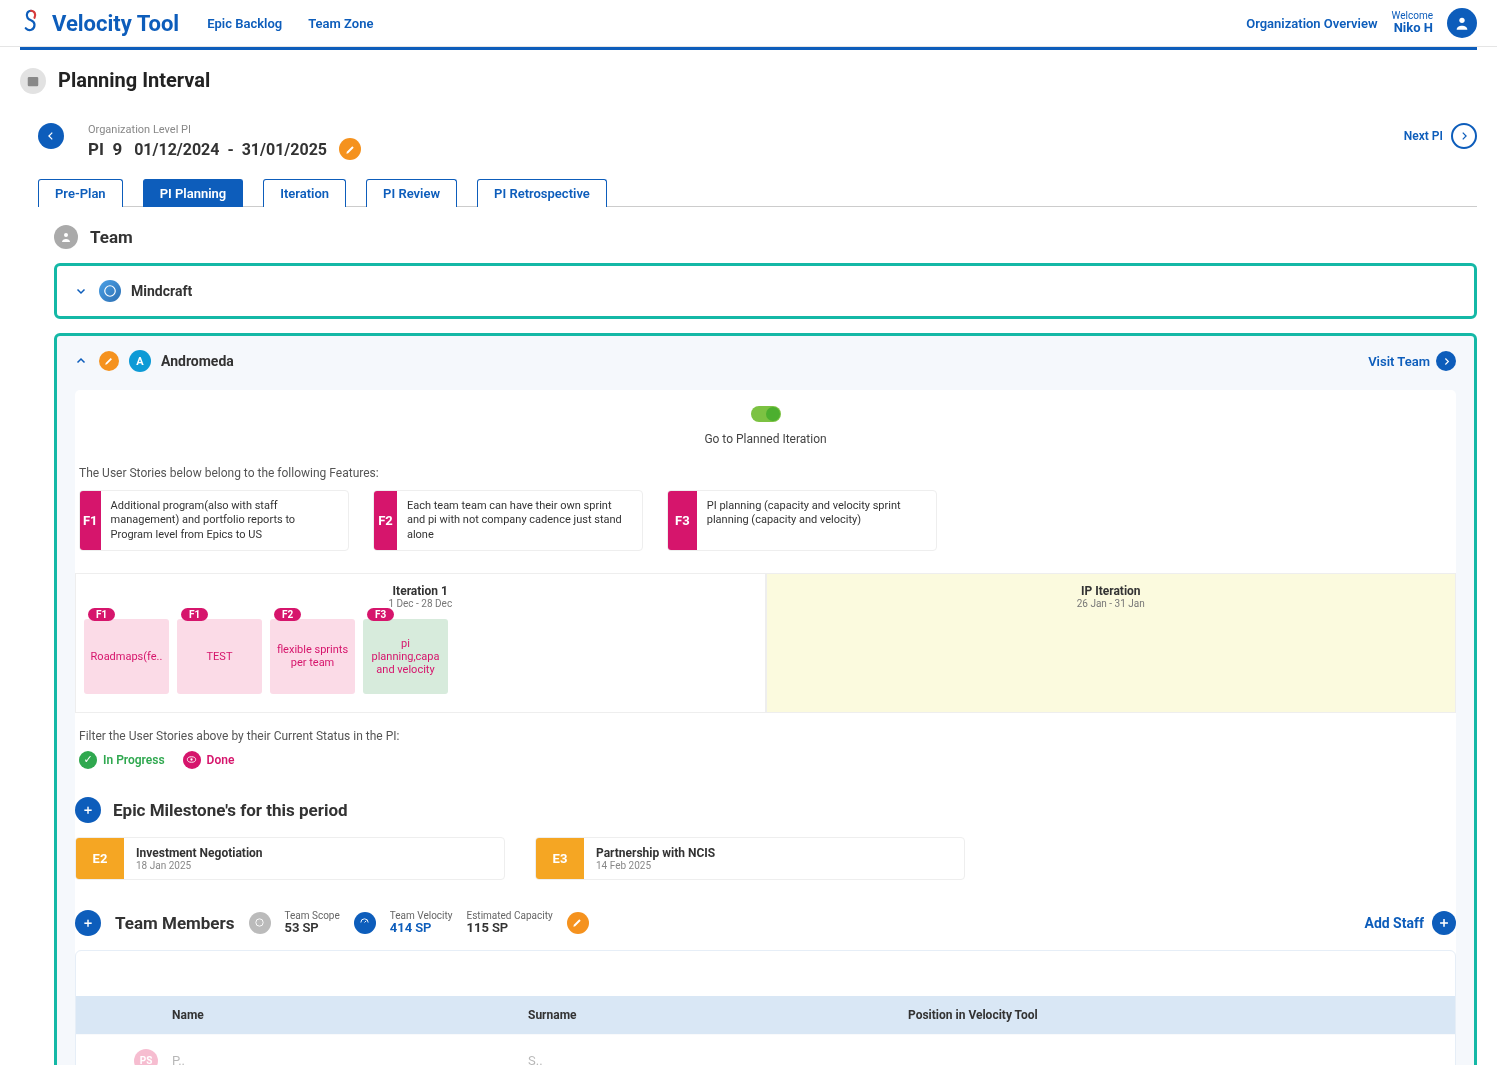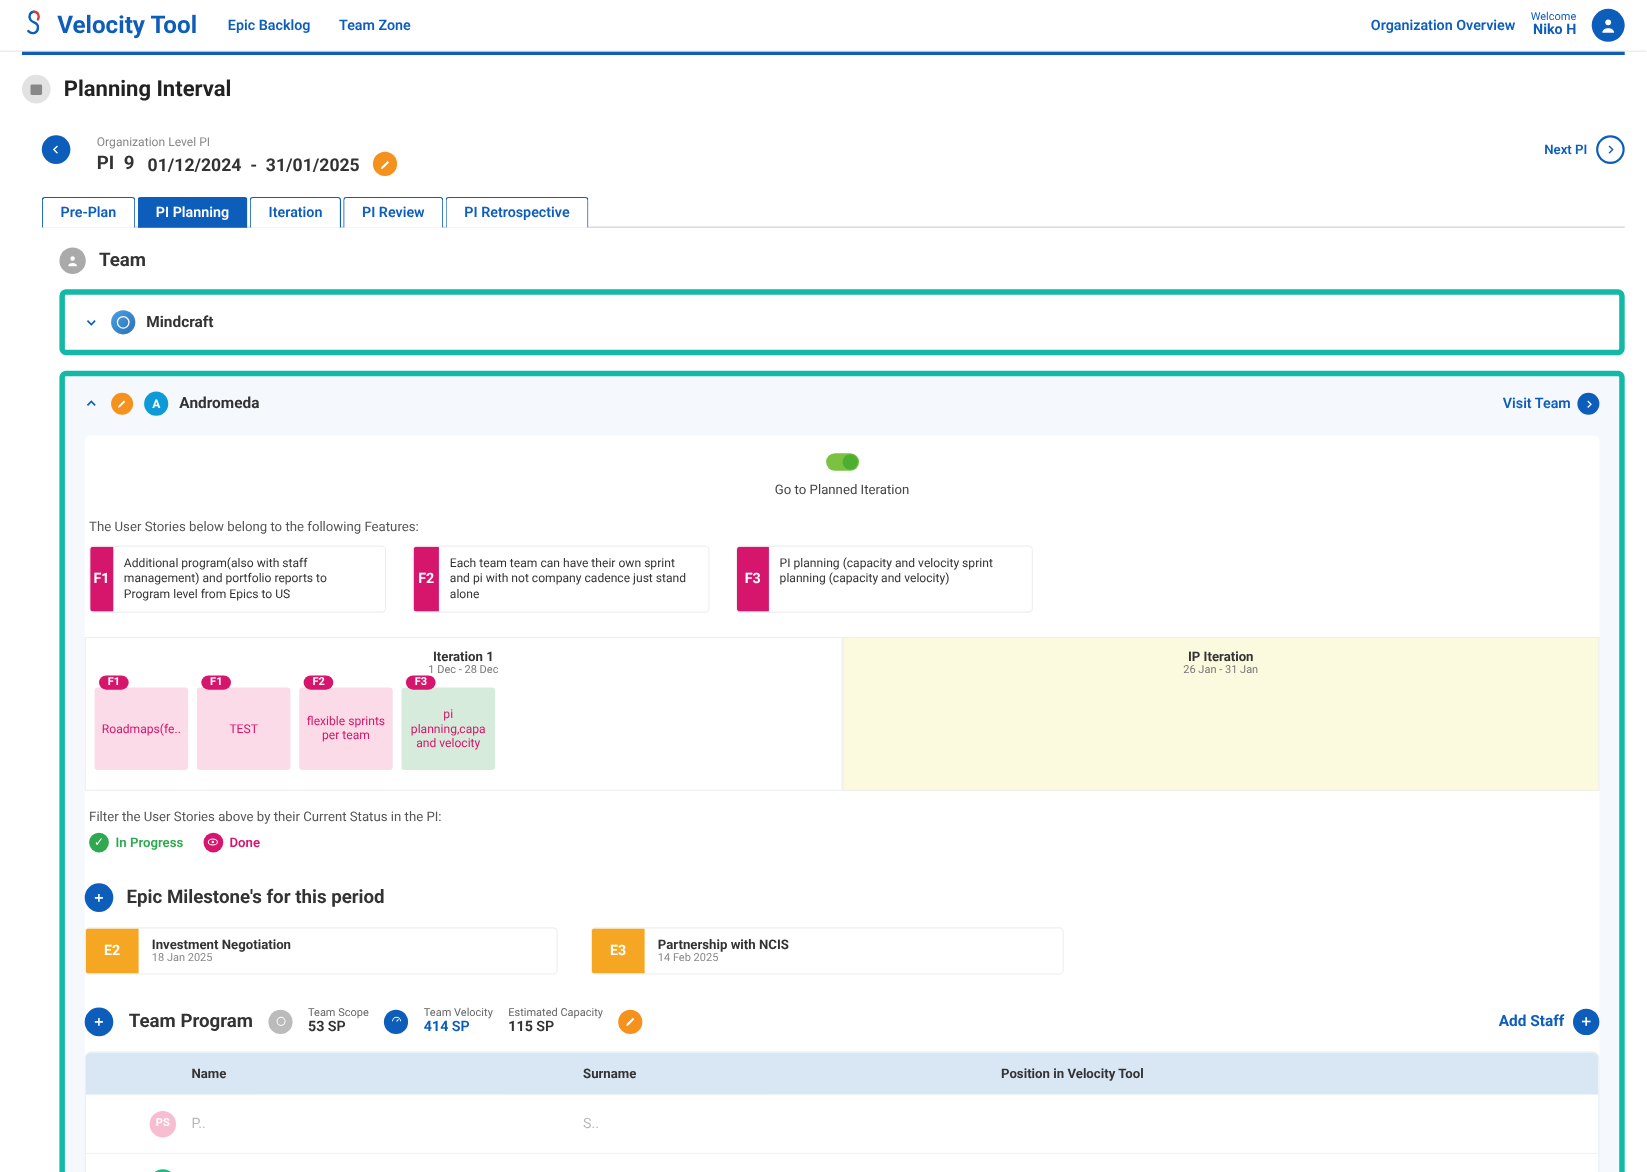--- a/index.html
+++ b/index.html
@@ -42,39 +42,39 @@
   .circle-btn.orange { background:#f5921e; color:#fff; }
   .pi-info { margin-left: 24px; }
   .pi-lvl { font-size: 11px; color:#888; }
   .pi-id-date { display:flex; align-items:center; gap: 12px; margin-top:2px;}
   .pi-id { font-size:17px; font-weight:700; }
   .pi-dates { font-size:16px; font-weight:700; }
   .pi-right { margin-left:auto; display:flex; align-items:center; gap:8px; }
   .next-pi { font-size:12px; font-weight:600; color:#0d5dbb; cursor:pointer; }
 
   
-  .tabs-row { display:flex; gap:2px; margin: 18px 0 0 18px; border-bottom:1px solid #ccc; }
+  .tabs-row { display:flex; gap:20px; margin: 18px 0 0 18px; border-bottom:1px solid #ccc; }
   .tab {
     border:1px solid #0d5dbb; border-bottom:none;
     padding:6px 16px; font-size:13px; font-weight:600; color:#0d5dbb;
     background:#fff; border-radius:3px 3px 0 0; cursor:pointer;
     position:relative; top:1px;
   }
   .tab.active { background:#0d5dbb; color:#fff; }
 
   .content { padding: 18px 0 0 34px; }
 
   
   .sec-head { display:flex; align-items:center; gap:12px; margin-bottom:14px; }
   .sec-ico { width:24px; height:24px; border-radius:50%; background:#aaa; color:#fff; display:flex; align-items:center; justify-content:center; font-size:13px;}
   .sec-title { font-size:17px; font-weight:700; }
 
   
   .team-card {
-    background:#fff; border:5px solid #14b8a6; border-radius:6px;
+    background:#fff; border:3px solid #14b8a6; border-radius:6px;
     padding:14px 18px;
   }
   .team-card + .team-card { margin-top: 14px; }
   .team-card.sub { background:#f5f8fc; }
   .team-head { display:flex; align-items:center; gap:10px; }
   .caret { width:14px; color:#0d5dbb; cursor:pointer; font-size:12px; }
   .team-icn { width:22px; height:22px; border-radius:50%; display:flex; align-items:center; justify-content:center; font-weight:700; font-size:11px; color:#fff; }
   .team-name { font-size:14px; font-weight:700; }
   .visit { margin-left:auto; display:flex; align-items:center; gap:6px; color:#0d5dbb; font-weight:600; font-size:13px; cursor:pointer;}
   .team-body { margin-top: 18px; background:#fff; border-radius:5px; padding: 16px 0; }
@@ -149,21 +149,21 @@
   .metric .mv { font-size:13px; font-weight:700;}
   .metric .mv .unit { font-weight:600; margin-left:3px;}
   .metric.velocity .mv { color:#0d5dbb; }
   .gray-circ { width:22px; height:22px; border-radius:50%; background:#bbb; color:#fff; display:flex; align-items:center; justify-content:center; font-size:11px;}
   .blue-circ2 { width:22px; height:22px; border-radius:50%; background:#0d5dbb; color:#fff; display:flex; align-items:center; justify-content:center; font-size:11px;}
   .addstaff { margin-left:auto; display:flex; align-items:center; gap:8px; color:#0d5dbb; font-weight:700; font-size:14px; cursor:pointer;}
   .addstaff .plus { width:24px; height:24px; border-radius:50%; background:#0d5dbb; color:#fff; display:flex; align-items:center; justify-content:center;}
 
   
   .mtable { margin-top:14px; border:1px solid #e6eef7; border-radius:6px; overflow:hidden;}
-  .mhead { display:flex; background:#d9e7f5; padding:12px 18px; font-size:12px; font-weight:700; color:#333;}
+  .mhead { display:flex; background:#d9e7f5; padding:12px 18px; font-size:12px; font-weight:700; color:#333;margin-top:45px;}
   .mrow { display:flex; padding:14px 18px; border-top:1px solid #eef2f7; align-items:center;}
   .col-exp { width:40px; }
   .col-av { width:34px; }
   .col-name { width:360px; padding-left:4px;}
   .col-sur { width:380px; }
   .col-pos { flex:1; }
   .av { width:24px; height:24px; border-radius:50%; display:flex; align-items:center; justify-content:center; font-size:10px; font-weight:700; color:#fff;}
   .av.tl { background:#1fb983; }
   .av.ps { background:#e8447c; }
   .mrow .col-name, .mrow .col-sur, .mrow .col-pos { font-size:13px; }
@@ -392,21 +392,21 @@
             <div class="mbadge">E3</div>
             <div class="mtxt">
               <div class="mt">Partnership with NCIS</div>
               <div class="md">14 Feb 2025</div>
             </div>
           </div>
         </div>
 
         <div class="members-head">
           <div class="plus-btn">＋</div>
-          <div class="mile-title">Team Program</div>
+          <div class="mile-title">Team Members</div>
           <div class="gray-circ">
             <svg width="11" height="11" viewBox="0 0 24 24">
                 <circle cx="12" cy="12" r="8" fill="none" stroke="#fff" stroke-width="2"></circle>
               </svg>
           </div>
           <div class="metric">
             <div class="ml">Team Scope</div>
             <div class="mv"><span>53</span><span class="unit">SP</span></div>
           </div>
           <div class="blue-circ2">

